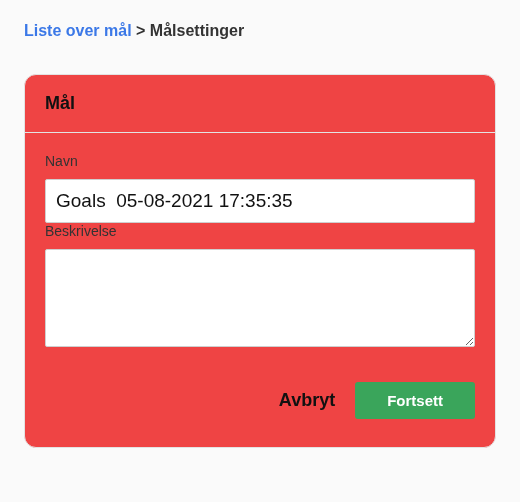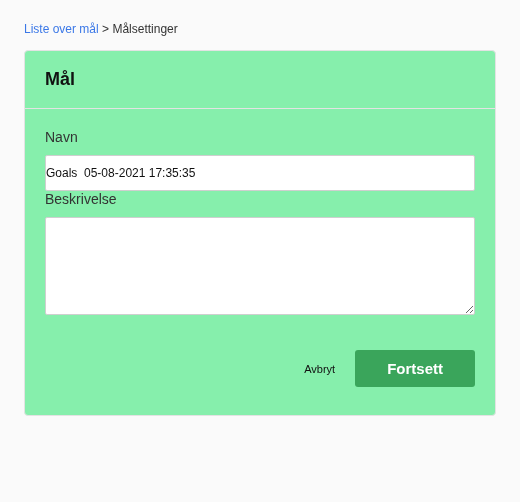--- a/index.html
+++ b/index.html
@@ -10,32 +10,33 @@
     body {
       font-family: Arial, Helvetica, sans-serif;
       background: #fafafa;
       width: 520px;
       height: 502px;
       padding: 22px 24px;
       font-size: 14px;
       color: #222;
     }
     .breadcrumb {
-      font-size: 12px;
-      margin-bottom: 14px;
+      font-size: 16px;
+      margin-bottom: 34px;
       color: #333;
+      font-weight: bold;
     }
     .breadcrumb a {
       color: #3b78e7;
       text-decoration: none;
     }
     .card {
-      background: #86efac;
+      background: #ef4444;
       border: 1px solid #e3e3e3;
-      border-radius: 4px;
+      border-radius: 12px;
     }
     .card-header {
       padding: 18px 20px;
       border-bottom: 1px solid #e3e3e3;
     }
     .card-header h2 {
       font-size: 18px;
       font-weight: 700;
       color: #111;
     }
@@ -45,25 +46,25 @@
     .form-group {
     }
     .form-label {
       display: block;
       font-size: 14px;
       color: #333;
       margin-bottom: 10px;
     }
     .text-input {
       width: 100%;
-      height: 36px;
-      padding: 6px 0;
+      height: 44px;
+      padding: 6px 10px;
       border: 1px solid #cfcfcf;
       border-radius: 2px;
-      font-size: 12px;
+      font-size: 19px;
       color: #111;
       font-family: inherit;
     }
     .textarea-input {
       width: 100%;
       height: 98px;
       padding: 6px 10px;
       border: 1px solid #cfcfcf;
       border-radius: 2px;
       font-size: 14px;
@@ -74,22 +75,22 @@
     .card-footer {
       padding: 22px 20px 28px 20px;
       display: flex;
       justify-content: flex-end;
       align-items: center;
       gap: 16px;
     }
     .btn-cancel {
       background: none;
       border: none;
-      font-size: 11px;
-      font-weight: 400;
+      font-size: 18px;
+      font-weight: 700;
       color: #111;
       cursor: pointer;
       padding: 8px 4px;
     }
     .btn-continue {
       background: #3aa55b;
       border: none;
       border-radius: 3px;
       font-size: 15px;
       font-weight: 700;

